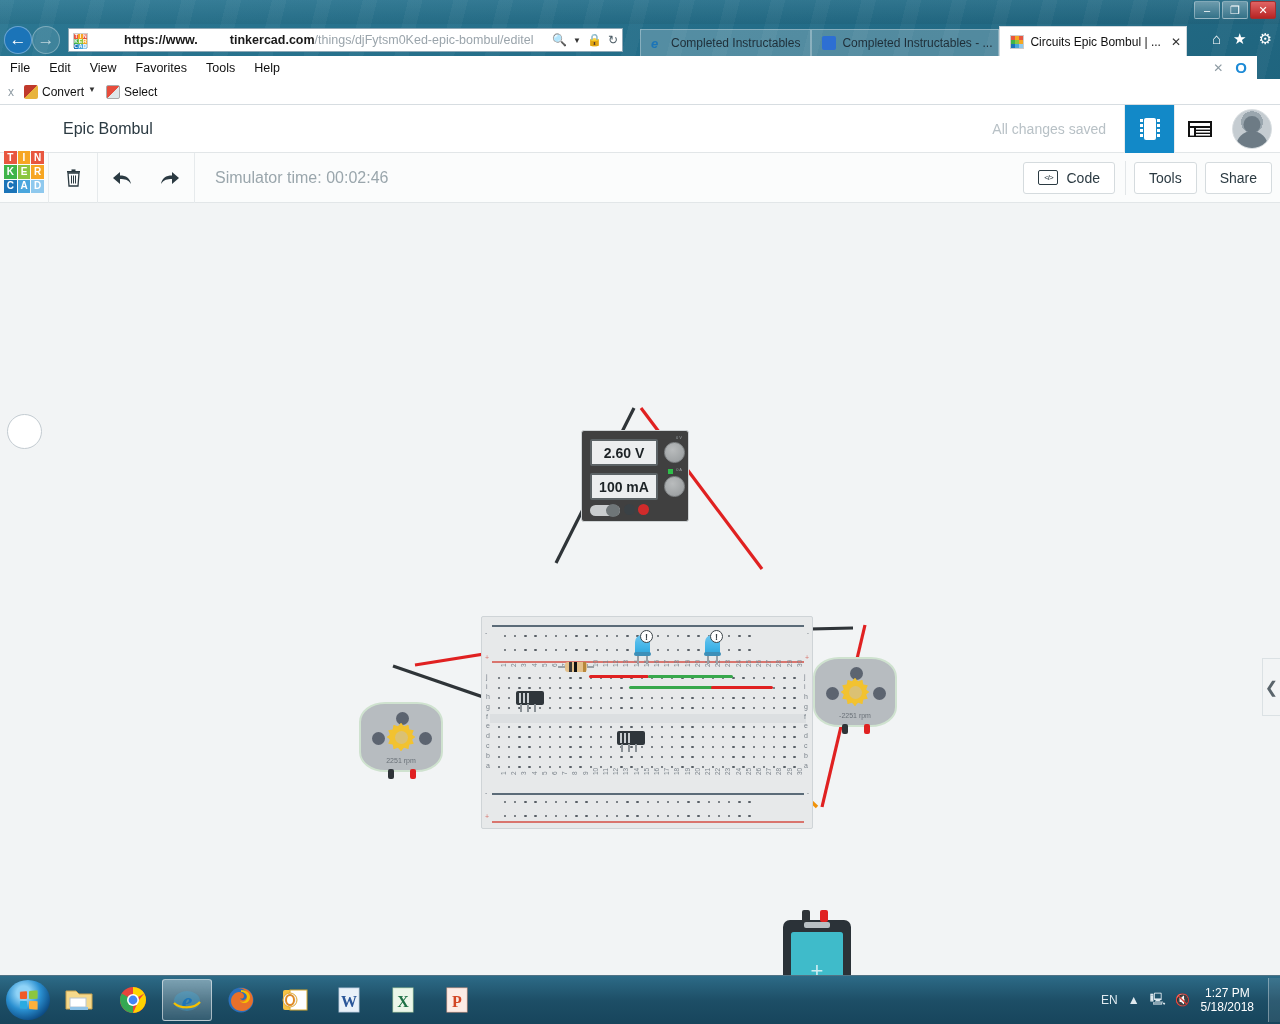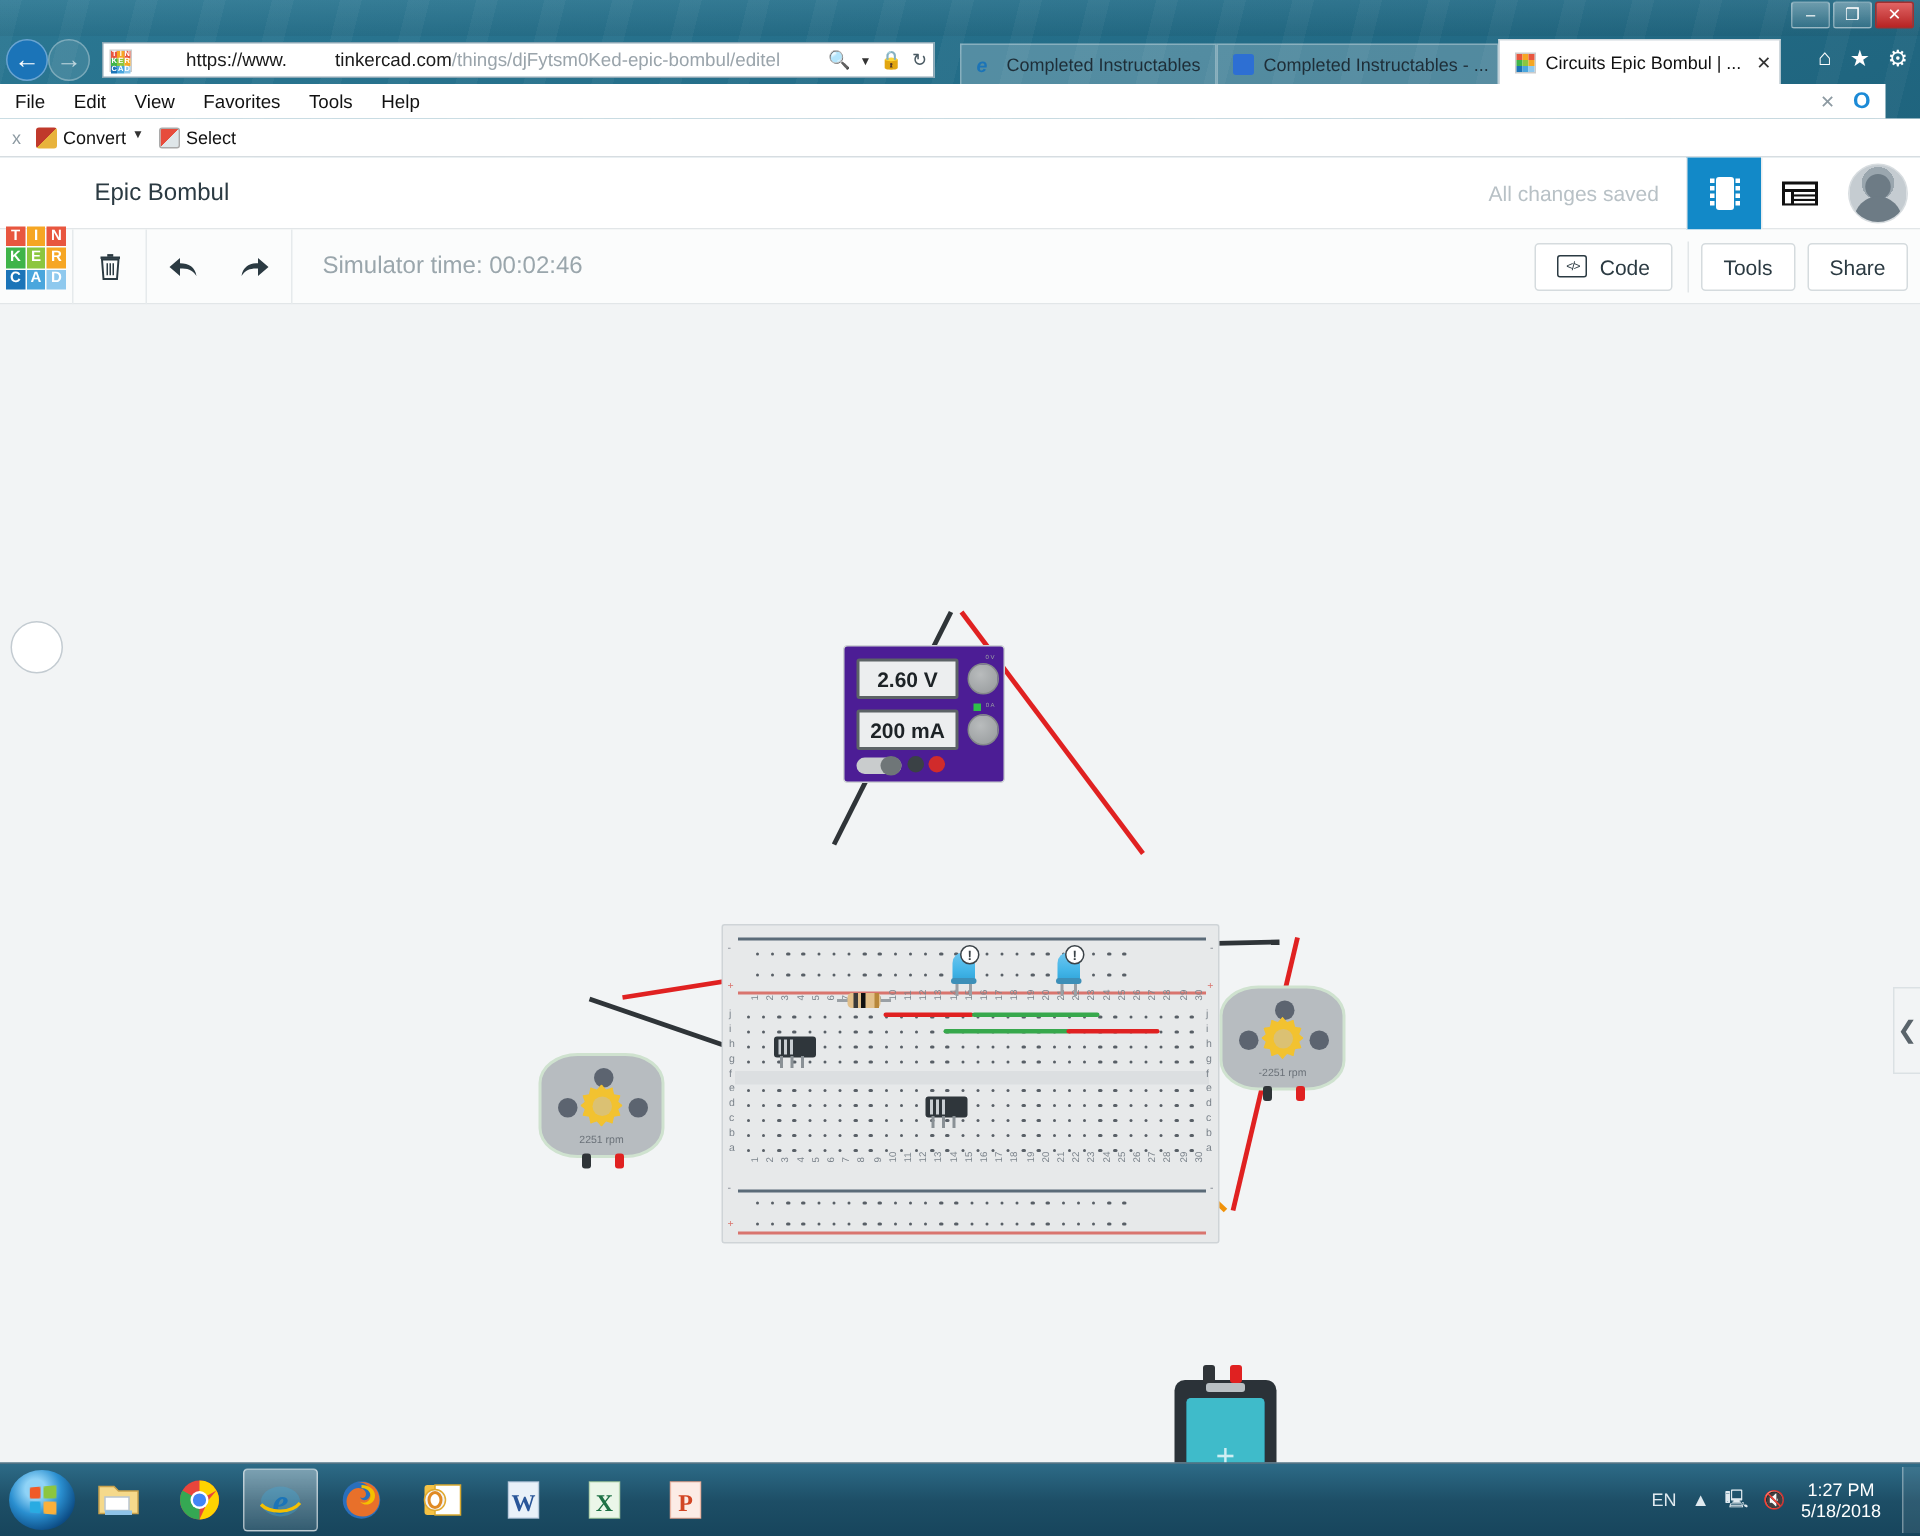--- a/index.html
+++ b/index.html
@@ -57,21 +57,21 @@
     border: 1px solid #8ca7b5; display: flex; align-items: center; padding: 0 4px; gap: 4px;
   }
   .favicon-tc {
     width: 15px; height: 15px; display: grid;
     grid-template-columns: repeat(3, 1fr); grid-template-rows: repeat(3, 1fr);
     font-size: 5px; color: #fff; font-weight: bold; line-height: 5px;
     text-align: center; border: 1px solid #ccc;
   }
   .favicon-tc span { display: flex; align-items: center; justify-content: center; }
   .url-text { font-size: 12.5px; color: #9aa4ab; white-space: nowrap; overflow: hidden; }
-  .url-text b { color: #1a1a1a; font-weight: normal; padding-left: 32px; }
+  .url-text b { color: #1a1a1a; font-weight: bold; padding-left: 32px; }
   .addr-icons { margin-left: auto; display: flex; align-items: center; gap: 6px; color: #4a5a63; font-size: 12px; }
 
   .tabs { position: absolute; left: 640px; top: 26px; height: 30px; display: flex; align-items: flex-end; }
   .tab {
     height: 27px; display: flex; align-items: center; gap: 6px;
     padding: 0 10px; font-size: 12px; color: #1e2e38;
     background: rgba(255,255,255,0.22); border: 1px solid rgba(255,255,255,0.3);
     border-bottom: none; max-width: 188px; white-space: nowrap; overflow: hidden;
   }
   .tab.active { background: #fff; color: #111; height: 30px; border-color:#cfd8dd; }
@@ -163,22 +163,22 @@
   .panel-tab {
     position: absolute; right: 0; top: 455px; width: 18px; height: 58px;
     background: #f2f4f5; border: 1px solid #dbe1e4; border-right: none;
     display: flex; align-items: center; justify-content: center;
     font-size: 16px; color: #5a646b;
   }
   .wire-layer { position: absolute; left: 0; top: 0; width: 1280px; height: 772px; }
 
   
   .psu {
-    position: absolute; left: 562px; top: 227px; width: 108px; height: 92px;
-    background: #4c1d95; border: 1px solid #cfd3d5; border-radius: 3px;
+    position: absolute; left: 581px; top: 227px; width: 108px; height: 92px;
+    background: #404040; border: 1px solid #cfd3d5; border-radius: 3px;
   }
   .psu-disp {
     position: absolute; left: 8px; width: 68px; height: 27px;
     background: #eceeef; border: 2.5px solid #5c6366; border-radius: 2px;
     display: flex; align-items: center; justify-content: center;
     font-size: 14px; font-weight: bold; color: #1d2326;
   }
   .psu-disp.v { top: 8px; }
   .psu-disp.a { top: 42px; }
   .psu-knob {
@@ -516,21 +516,21 @@
 
           <line x1="393" y1="463" x2="812" y2="607" stroke="#2f3438" stroke-width="3.2"></line>
 
           <line x1="635" y1="433" x2="817" y2="604" stroke="#f0920a" stroke-width="3.4"></line>
 
           <line x1="865" y1="422" x2="822" y2="604" stroke="#e02121" stroke-width="3.2"></line>
         </svg>
 
         <div class="psu">
           <div class="psu-disp v">2.60 V</div>
-          <div class="psu-disp a">200 mA</div>
+          <div class="psu-disp a">100 mA</div>
           <div class="psu-knob k1"></div>
           <div class="psu-knob k2"></div>
           <div class="psu-led"></div>
           <div class="psu-sw"></div>
           <div class="psu-term neg"></div>
           <div class="psu-term pos"></div>
           <div class="psu-micro" style="top:4px">0 V</div>
           <div class="psu-micro" style="top:36px">0 A</div>
         </div>
 

